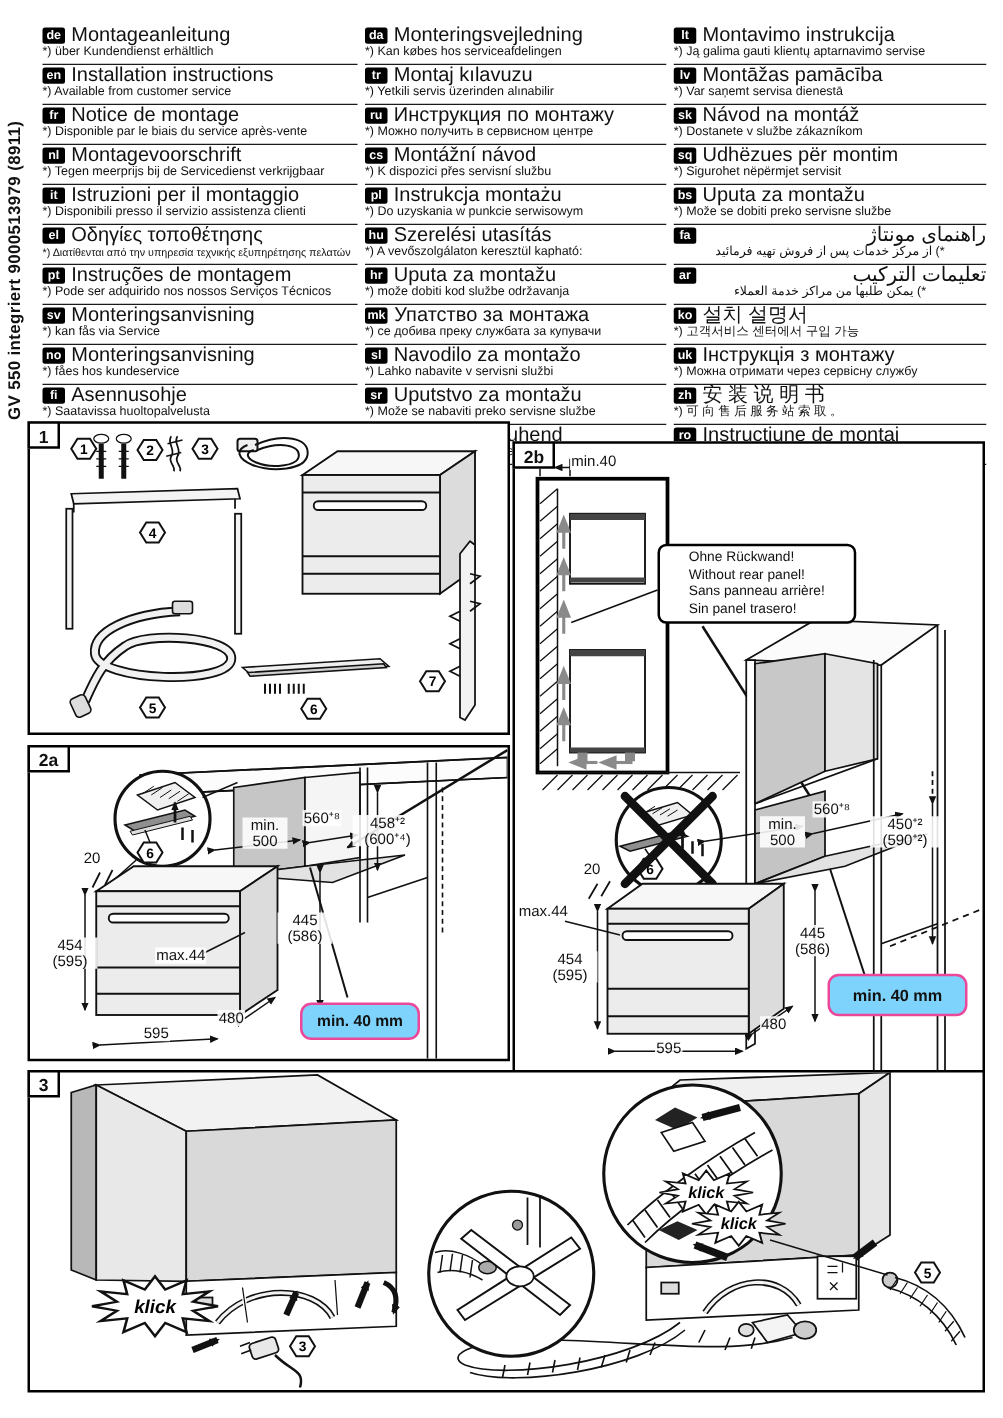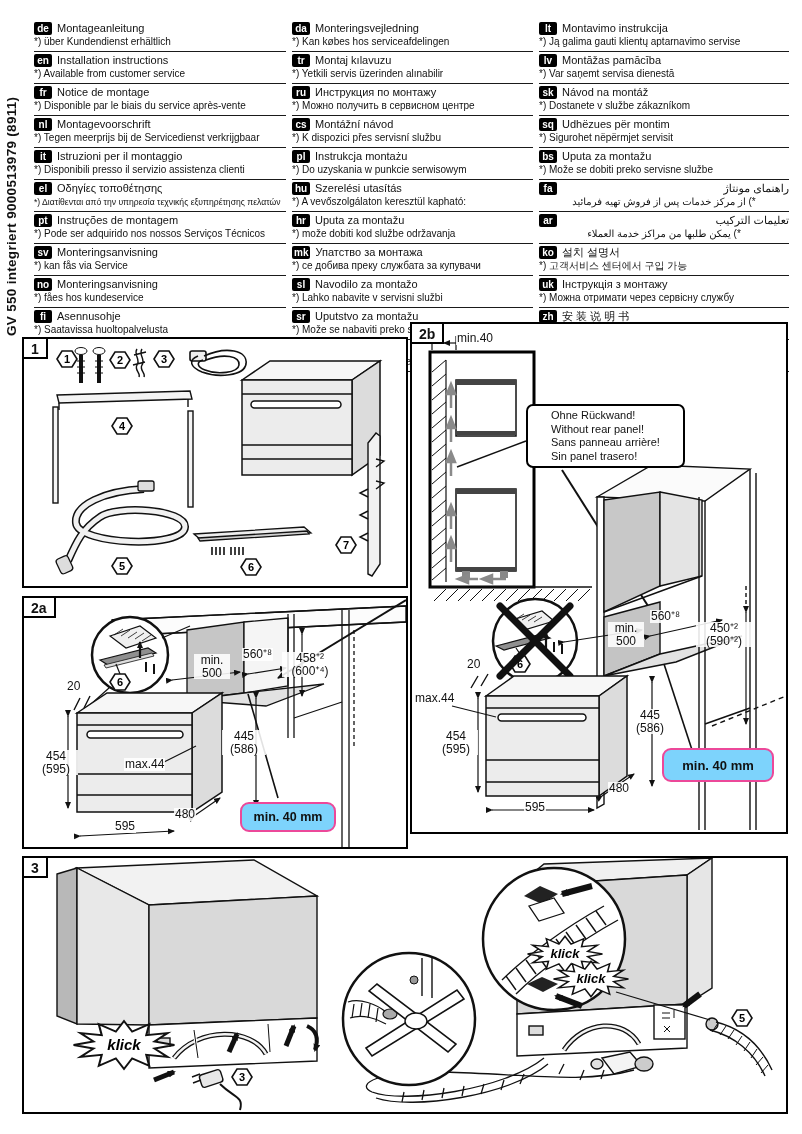--- a/index.html
+++ b/index.html
@@ -5,21 +5,21 @@
   *{margin:0;padding:0;box-sizing:border-box}
   html,body{background:#fff}
   body{width:802px;height:1134px;position:relative;font-family:"Liberation Sans",sans-serif;color:#111;overflow:hidden}
   
   .vcode{position:absolute;left:4px;top:26px;height:310px;writing-mode:vertical-rl;transform:rotate(180deg);font-weight:bold;font-size:13.5px;white-space:nowrap;letter-spacing:.3px}
   
   .langcol{position:absolute;top:20px}
   .entry{border-bottom:1px solid #1a1a1a;padding:2px 0 3px;min-height:28px}
   .l1{display:flex;align-items:center;gap:5px;line-height:13px}
   .badge{background:#000;color:#fff;font-weight:bold;font-size:10px;min-width:18px;text-align:center;padding:1px 2px;border-radius:2px;flex:none;line-height:11px}
-  .title{font-size:11px}
+  .title{font-size:16px}
   .note{font-size:10px;line-height:12px;margin-top:1px}
   .sm .note{font-size:8.6px}
   .flow{line-height:13px}
   .flow .badge{display:inline-block;vertical-align:middle}
   .flow .title{font-size:11px}
   .flow .note{display:inline;font-size:10px}
   .rtl .l1{justify-content:flex-end}
   .rtl .title{flex:1;text-align:right;direction:rtl}
   .rtl .note{direction:rtl;text-align:center}
   
@@ -337,21 +337,21 @@
       <polygon points="88,227 93,219 103,219 108,227 103,235 93,235" fill="#fff" stroke="#111" stroke-width="1.6"></polygon>
       <text class="hextxt" x="98" y="231">5</text>
       <polygon points="217,228 222,220 232,220 237,228 232,236 222,236" fill="#fff" stroke="#111" stroke-width="1.6"></polygon>
       <text class="hextxt" x="227" y="232">6</text>
       <polygon points="312,206 317,198 327,198 332,206 327,214 317,214" fill="#fff" stroke="#111" stroke-width="1.6"></polygon>
       <text class="hextxt" x="322" y="210">7</text>
     </g>
   </svg>
 </div>
 
-<div class="panel" style="left:410px;top:322px;width:378px;height:512px">
+<div class="panel" style="left:410px;top:353px;width:378px;height:512px">
   <div class="plabel">2b</div>
   <svg width="374" height="508" viewBox="0 0 374 508">
     <defs>
         <marker id="ah2" markerWidth="9" markerHeight="9" refX="6" refY="3" orient="auto" markerUnits="userSpaceOnUse">
           <path d="M0,0L7,3L0,6z" fill="#111"></path>
         </marker>
       </defs>
 
     <g>
       <rect x="18" y="28" width="104" height="235" fill="#fff" stroke="#000" stroke-width="3"></rect>

